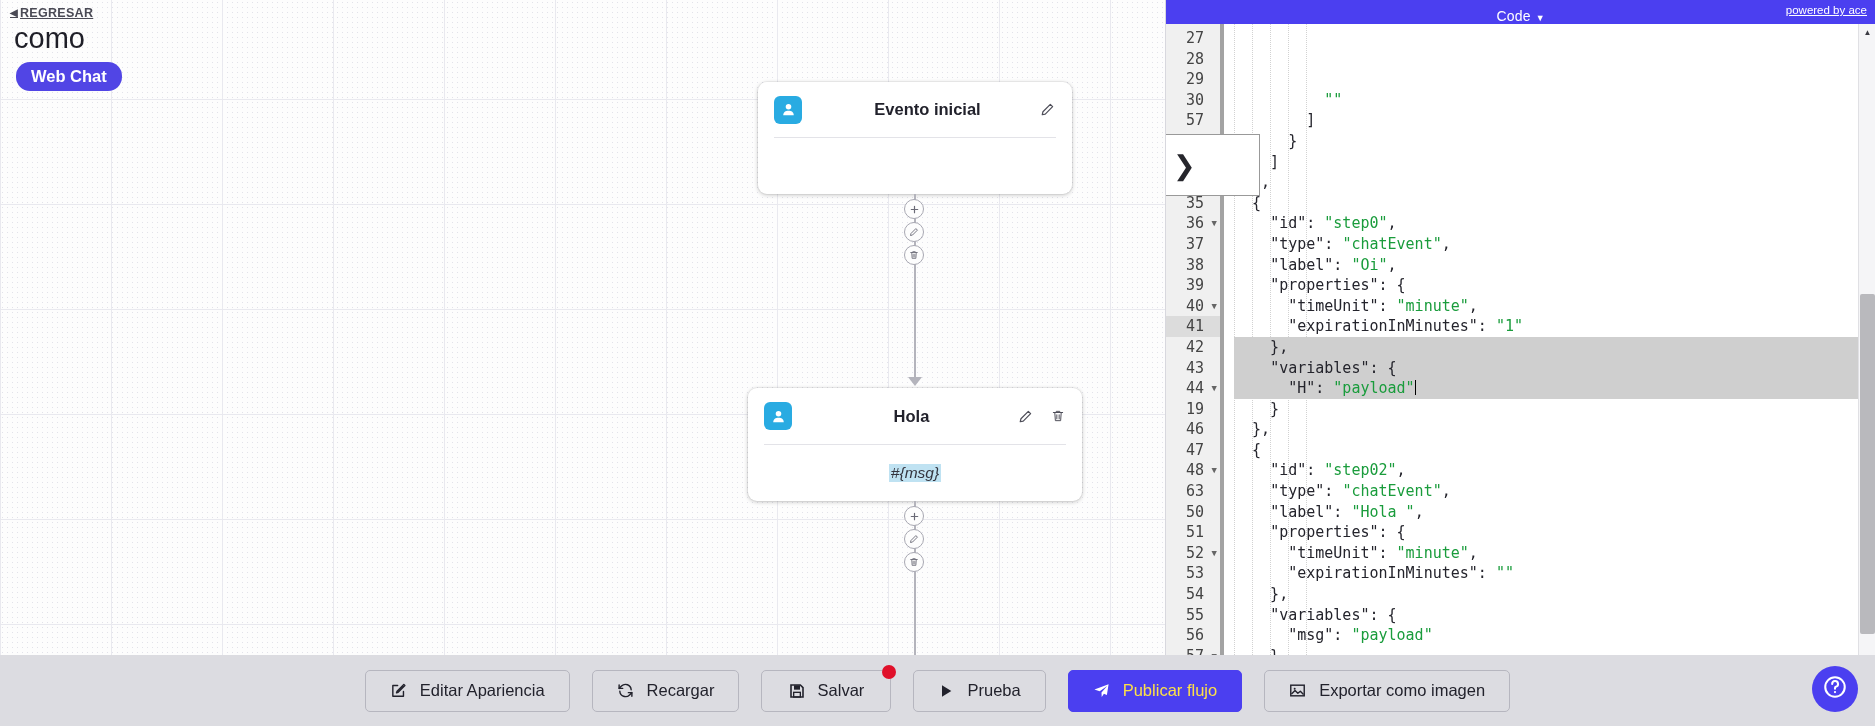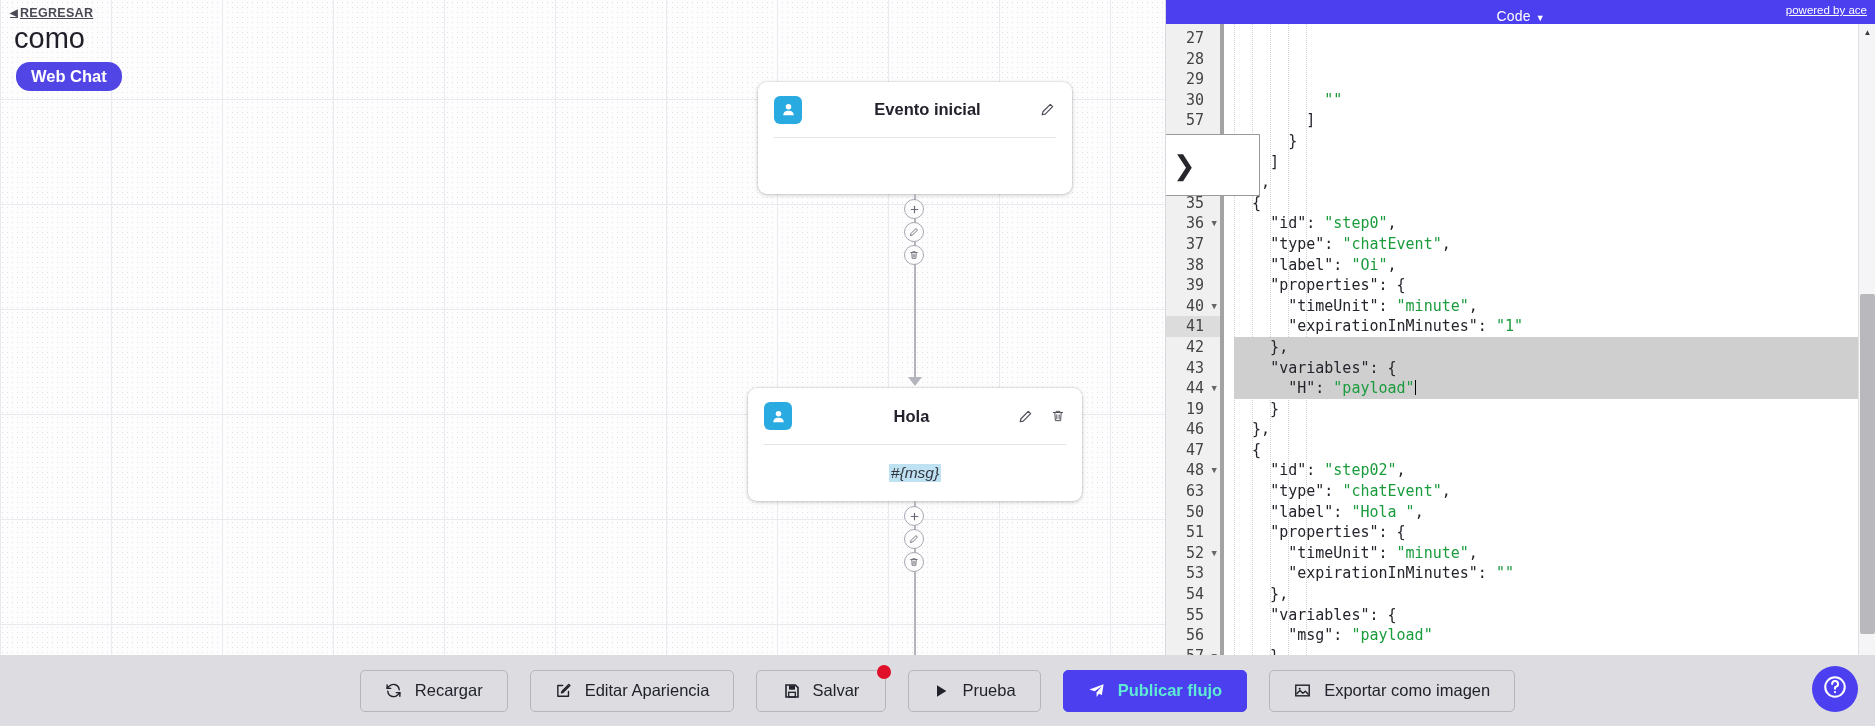--- a/index.html
+++ b/index.html
@@ -292,22 +292,22 @@
     border: 1px solid #b6b6bf;
     border-radius: 5px;
     display: flex; align-items: center; justify-content: center; gap: 13px;
     font-size: 16.5px;
     color: #22222c;
     cursor: pointer;
   }
   .tb-btn.primary {
     background: #4b3ff0;
     border-color: #4b3ff0;
-    color: #5eead4;
-    font-weight: 700;
+    color: #fde047;
+    font-weight: 400;
   }
   .tb-btn .bdot {
     position: absolute;
     right: -6px; top: -6px;
     width: 14px; height: 14px;
     border-radius: 50%;
     background: #e0102a;
   }
   .tb-icon { display: flex; align-items: center; }
   .help-fab {
@@ -484,37 +484,37 @@
       <div class="sb-thumb"></div>
     </div>
   </div>
 
   <div id="toolbar">
     <div class="tb-group">
 
       <button class="tb-btn">
         <span class="tb-icon">
           <svg width="17" height="17" viewBox="0 0 24 24" fill="none" stroke="#22222c" stroke-width="2" stroke-linecap="round" stroke-linejoin="round">
+            <path d="M19.5 3.5l1.5 1.5-9.5 9.5-2.3.8.8-2.3z"></path>
+            <path d="M19 13.5V20H4V5h6.8"></path>
+          </svg>
+        </span>
+        <span>Editar Apariencia</span>
+      </button>
+
+      <button class="tb-btn">
+        <span class="tb-icon">
+          <svg width="17" height="17" viewBox="0 0 24 24" fill="none" stroke="#22222c" stroke-width="2" stroke-linecap="round" stroke-linejoin="round">
             <path d="M20 11a8 8 0 0 0-13.7-5.2L3 9"></path>
               <path d="M3 4v5h5"></path>
             <path d="M4 13a8 8 0 0 0 13.7 5.2L21 15"></path>
               <path d="M21 20v-5h-5"></path>
           </svg>
         </span>
         <span>Recargar</span>
-      </button>
-
-      <button class="tb-btn">
-        <span class="tb-icon">
-          <svg width="17" height="17" viewBox="0 0 24 24" fill="none" stroke="#22222c" stroke-width="2" stroke-linecap="round" stroke-linejoin="round">
-            <path d="M19.5 3.5l1.5 1.5-9.5 9.5-2.3.8.8-2.3z"></path>
-            <path d="M19 13.5V20H4V5h6.8"></path>
-          </svg>
-        </span>
-        <span>Editar Apariencia</span>
       </button>
 
       <button class="tb-btn">
         <span class="bdot"></span>
         <span class="tb-icon">
           <svg width="16" height="16" viewBox="0 0 24 24" fill="#22222c">
             <path d="M3 3h14l4 4v14H3z" fill="none" stroke="#22222c" stroke-width="2.4"></path>
             <rect x="7.5" y="3.5" width="9" height="6.5"></rect>
             <rect x="7" y="14" width="10" height="7" fill="none" stroke="#22222c" stroke-width="2"></rect>
           </svg>

